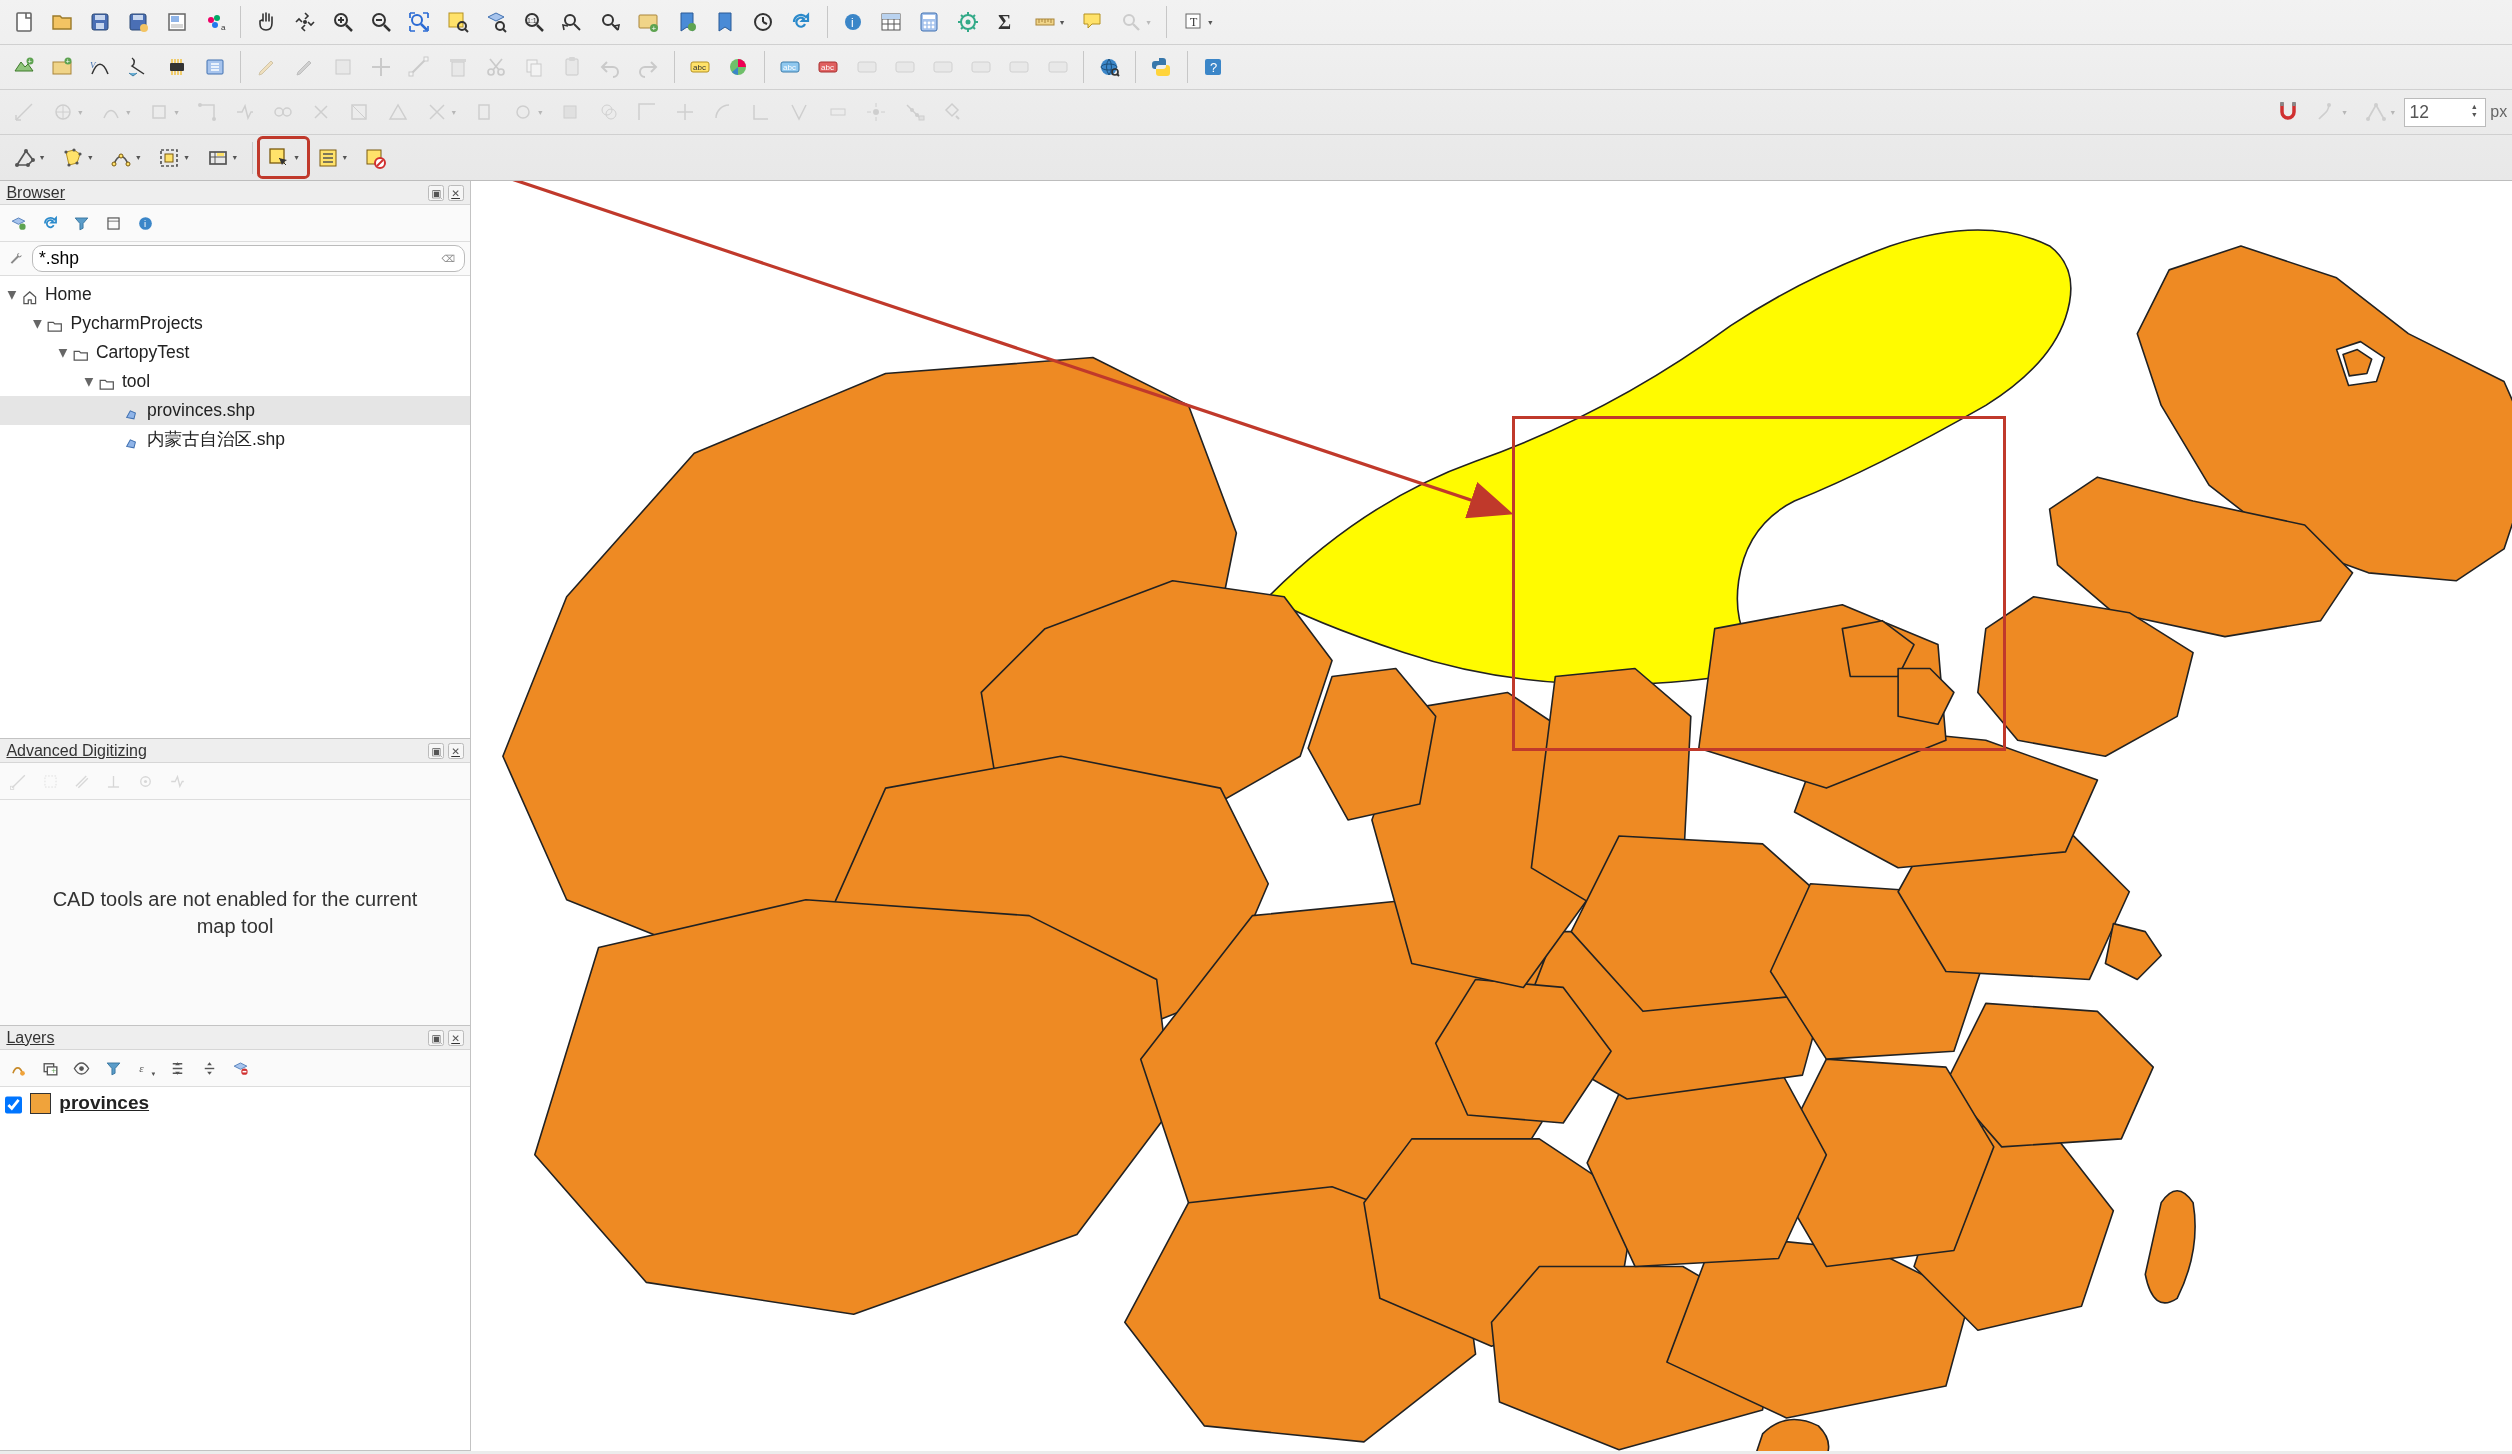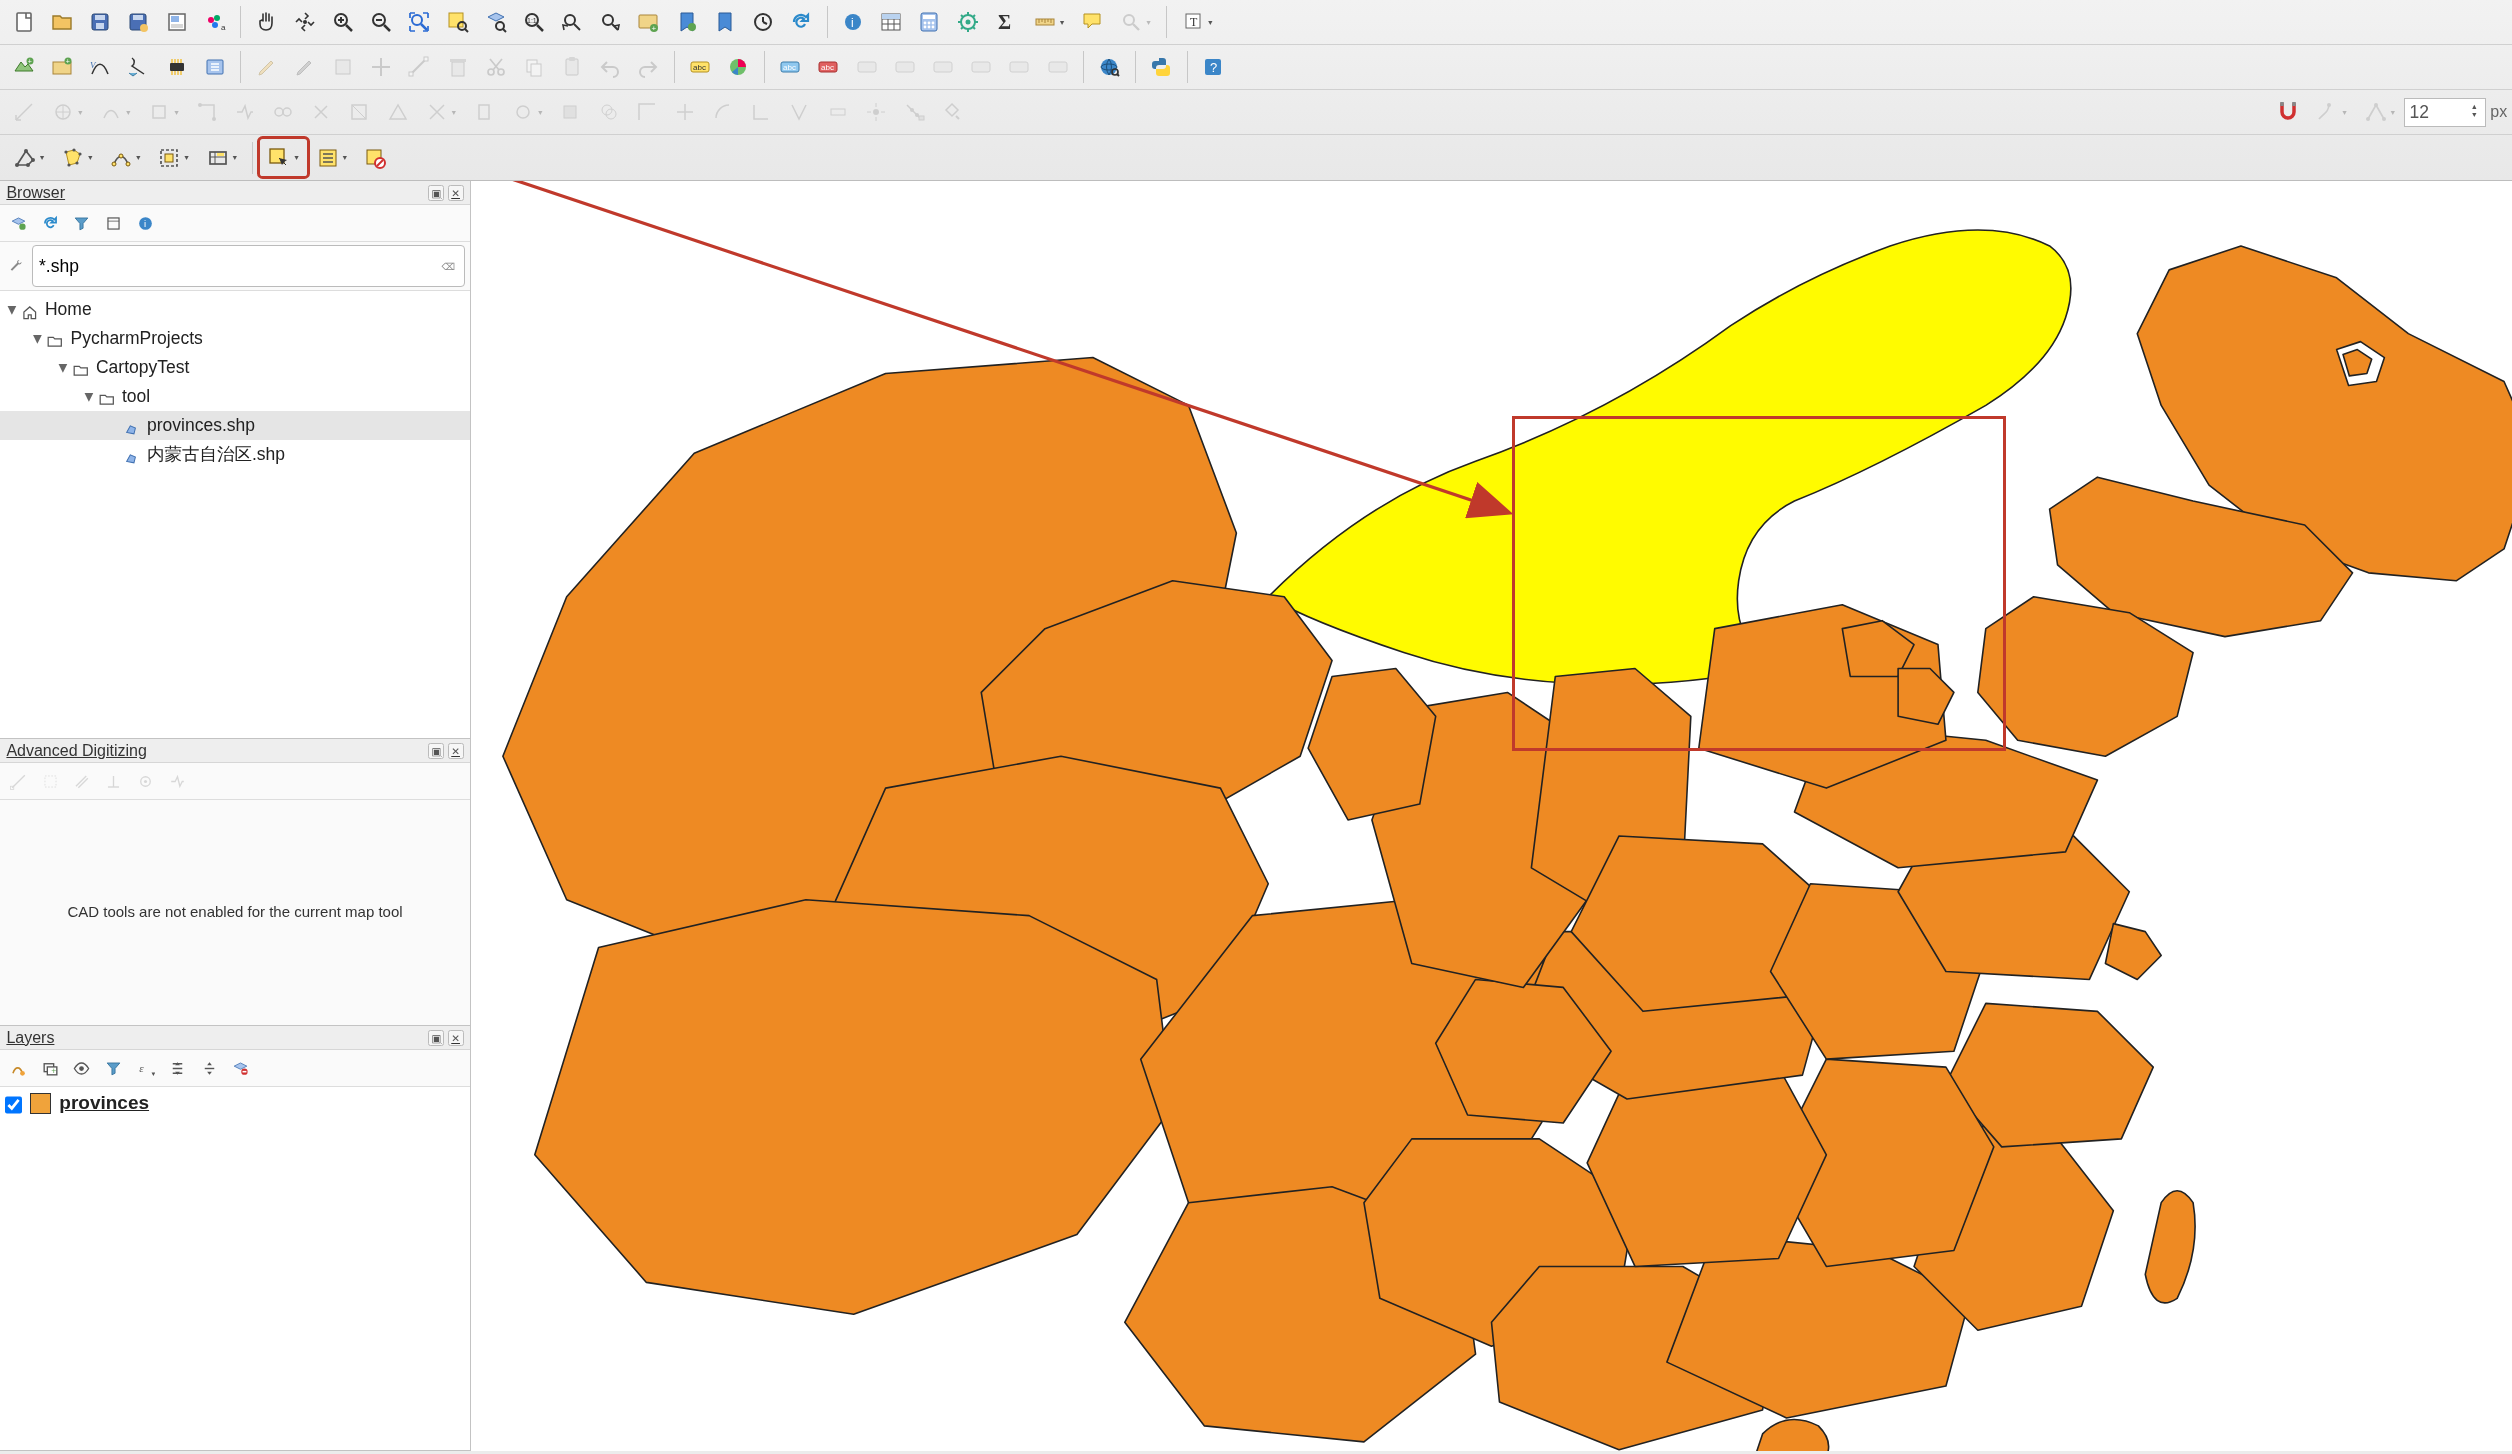--- a/index.html
+++ b/index.html
@@ -106,40 +106,40 @@
   }
   .panel-toolbar .pt svg{width:19px;height:19px;}
   .panel-toolbar .pt.disabled{opacity:.35; cursor:default;}
   
   .search-row {
     display:flex; align-items:center; padding:3.2px 4.8px; gap:4.8px;
     border-bottom:0.8px solid #ddd;
   }
   .search-row .wrench{width:22px;height:22px;display:flex;align-items:center;justify-content:center;}
   .search-box {
-    flex:1; height:42px; background:#fff; border:0.8px solid #bbb; border-radius:4px;
+    flex:1; height:27px; background:#fff; border:0.8px solid #bbb; border-radius:10px;
     display:flex; align-items:center; padding:0 6.4px;
   }
   .search-box input { flex:1; border:none; outline:none; font-size:17.5px; background:transparent; }
   .search-box .clear{width:19px;height:19px;display:flex;align-items:center;justify-content:center;color:#888;cursor:pointer;}
   .tree {
     flex:1; overflow:auto; background:#fff; font-size:17.5px; line-height:29px;
     padding:3.2px 0;
   }
   .tree-item {
     display:flex; align-items:center; padding:0 4.8px;
     cursor:default;
   }
   .tree-item .tw{width:14.4px;color:#666;text-align:center;}
   .tree-item .tl{display:flex;align-items:flex-end;gap:4.8px;}
   .tree-item.selected{background:#e5e5e5;}
   .indent { display:inline-block; }
   .tree .ficon{width:21px;height:21px;display:flex;align-items:center;justify-content:center;}
   
-  .cad-msg { flex:1; display:flex; align-items:center; justify-content:center; text-align:center; color:#333; font-size:15px; padding:16px 32px; line-height:1.35;}
+  .cad-msg { flex:1; display:flex; align-items:center; justify-content:center; text-align:center; color:#333; font-size:20px; padding:16px 32px; line-height:1.35;}
   
   .layer-list {
     flex:1; background:#fff; padding:4.8px;
   }
   .layer-row { display:flex; align-items:flex-end; gap:8px; font-size:19px; }
   .layer-row input[type=checkbox]{width:17.5px;height:17.5px;}
   .layer-swatch{width:21px;height:21px;background:#f0a33b;border:0.8px solid #333;}
   .layer-name{font-weight:600; text-decoration:underline;}
   
   .canvas {

